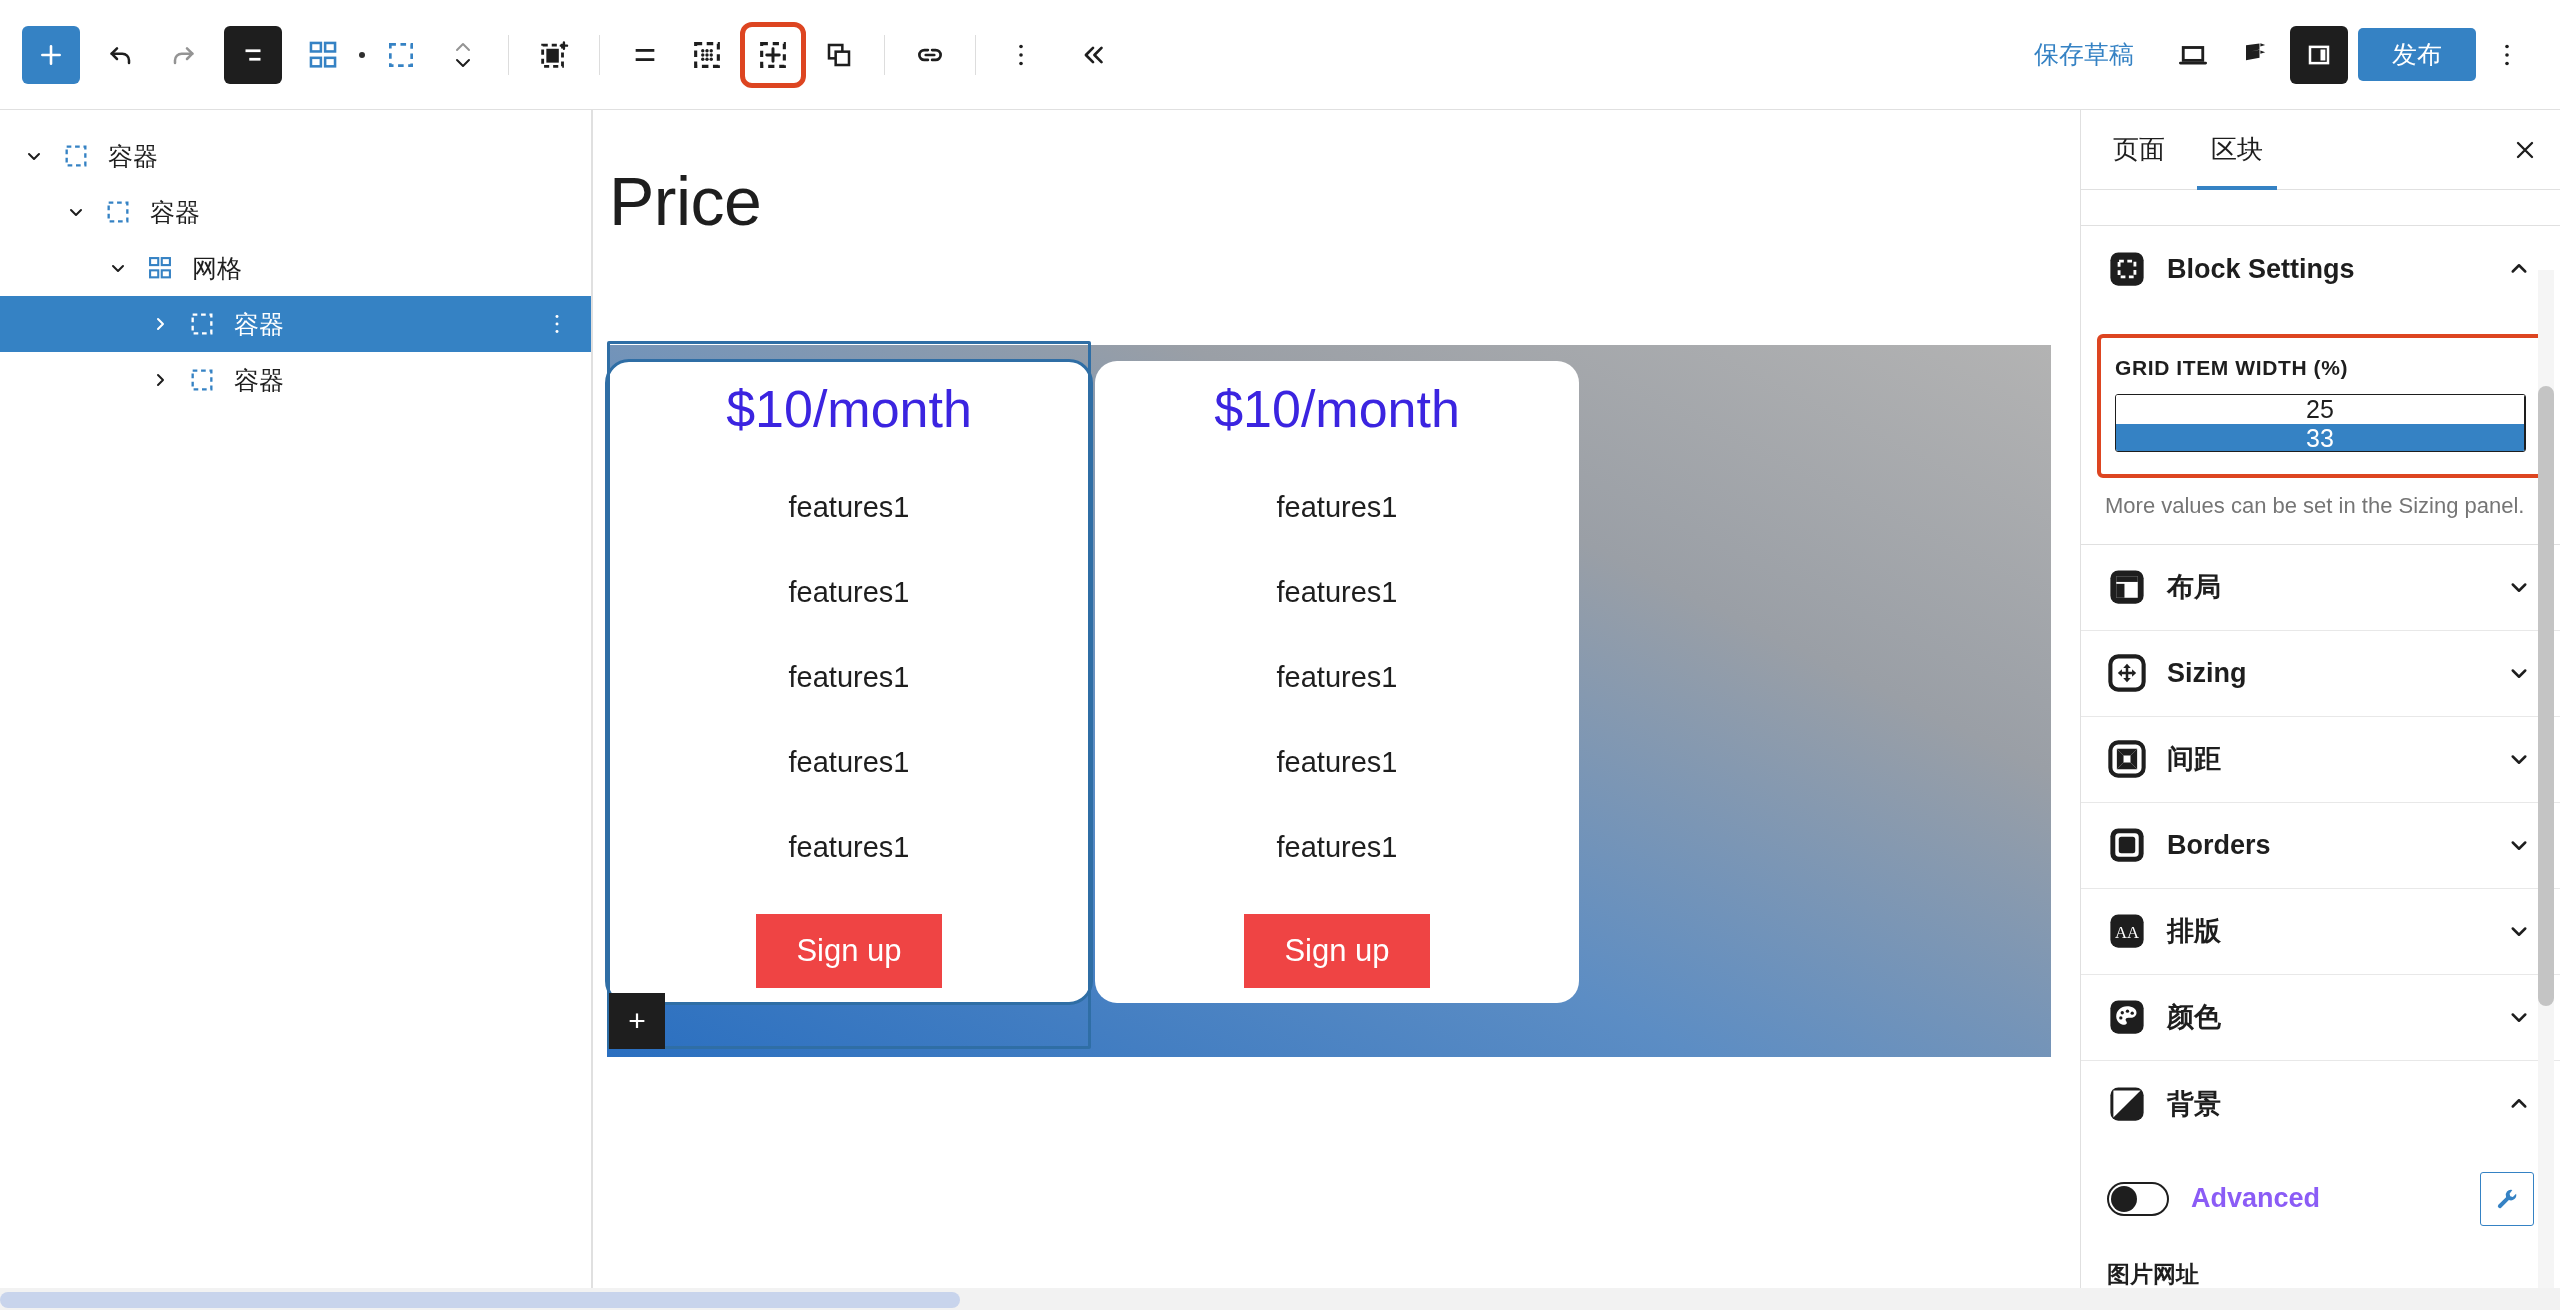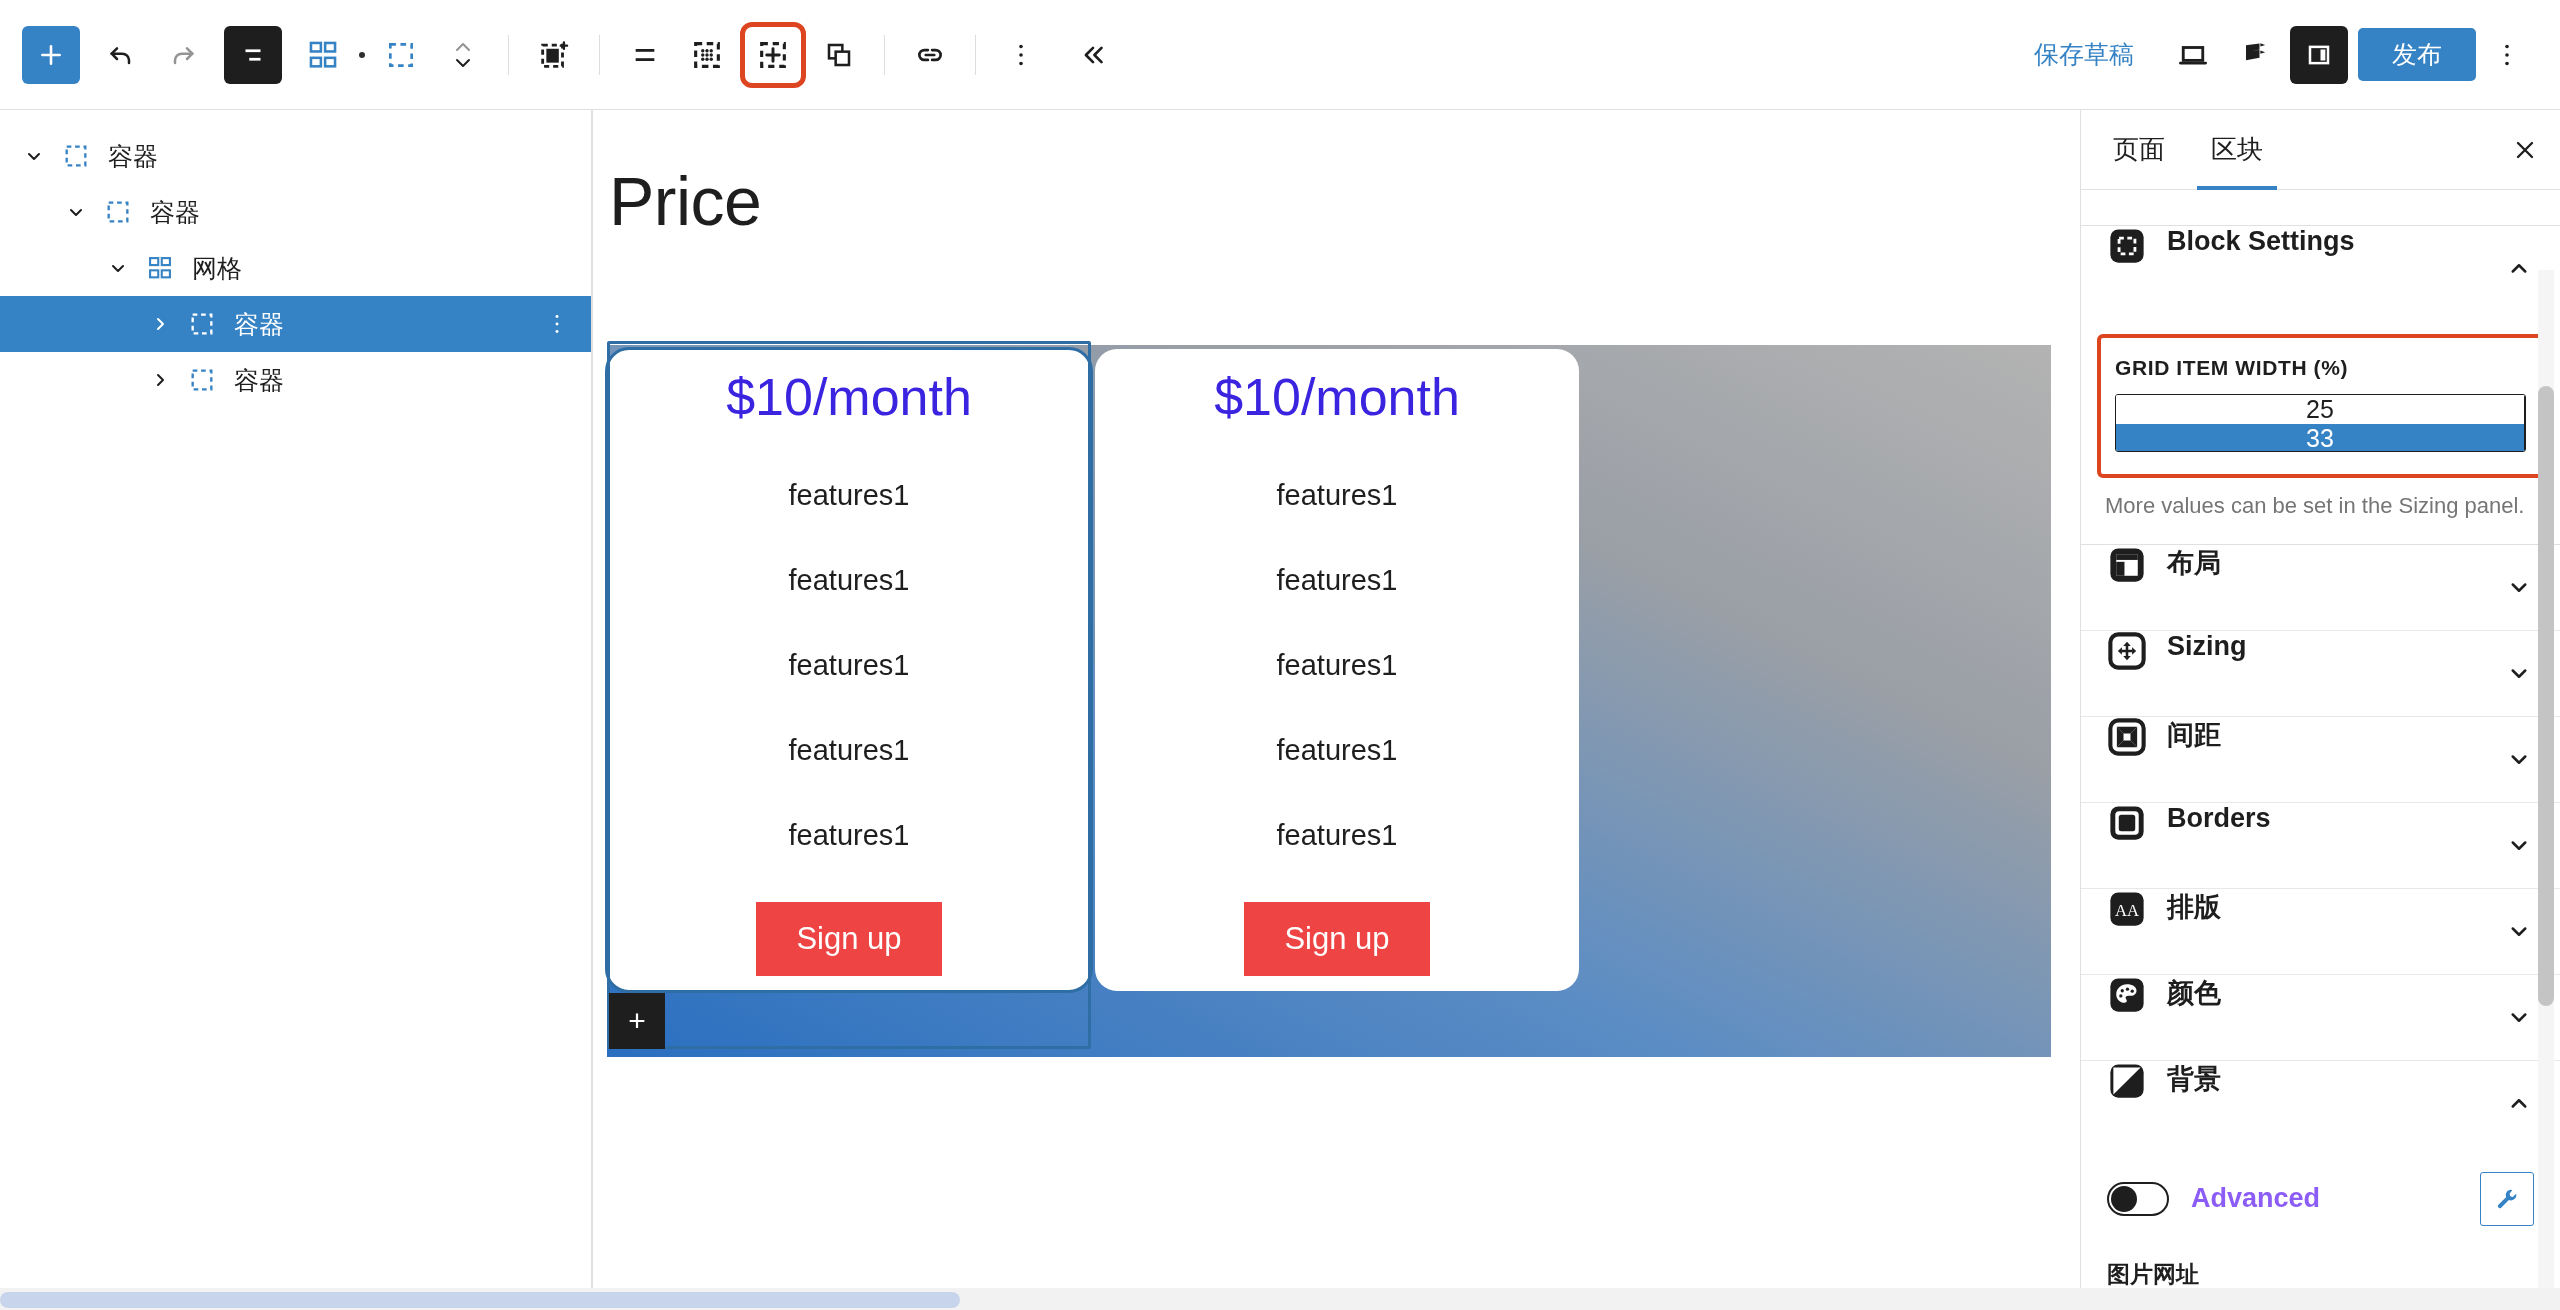--- a/index.html
+++ b/index.html
@@ -103,21 +103,21 @@
   .canvas-inner { position: relative; width: 100%; height: 100%; }
   .page-title {
     position: absolute; left: 16px; top: 52px;
     font-size: 68px; color: #1e1e1e; font-weight: 400; letter-spacing: -0.5px;
   }
   .grid-wrap {
     position: absolute; left: 14px; top: 235px; width: 1444px; height: 712px;
     background: linear-gradient(to top right, #2a6fc0 0%, #5c8dc4 38%, #9a9fa6 70%, #b3b3b3 100%);
   }
   .price-card {
-    position: absolute; top: 4px; width: 484px; height: 642px;
+    position: absolute; top: 16px; width: 484px; height: 642px;
     background: #fff; border-radius: 22px;
     display: flex; flex-direction: column; align-items: center;
   }
   .price-card.card1 { left: 0px; outline: 3px solid #2f6ea5; outline-offset: -1px; }
   .price-card.card2 { left: 488px; }
   .card-amount {
     font-size: 52px; color: #3b24e0; margin-top: 18px; white-space: nowrap;
   }
   .feature {
     font-size: 29px; color: #1e1e1e; margin-top: 52px;
@@ -153,21 +153,21 @@
     color:#1e1e1e; cursor:pointer; padding: 0 14px; margin-left: 18px; position: relative;
   }
   .st-tab.active::after {
     content:''; position:absolute; left:0; right:0; bottom:-1px; height:4px; background:#3582c4;
   }
   .st-close { margin-left:auto; width:70px; display:flex; align-items:center; justify-content:center; cursor:pointer; }
 
   .st-spacer { height: 36px; border-bottom: 1px solid #e0e0e0; }
 
   .panel-head {
-    display:flex; height: 86px; padding: 0 26px; cursor:pointer;
+    display:flex; align-items:center; height: 86px; padding: 0 26px; cursor:pointer;
     border-bottom: 1px solid #e8e8e8;
   }
   .panel-head .p-icon {
     width: 40px; height: 40px; flex:none; display:flex; align-items:center; justify-content:center;
   }
   .panel-head .p-label { font-size: 27px; color:#1e1e1e; margin-left: 20px; font-weight: 600; }
   .panel-head .p-chev { margin-left:auto; display:flex; align-items:center; }
 
   .grid-width-box {
     margin: 22px 16px 6px 16px; padding: 18px 14px 22px 14px;

